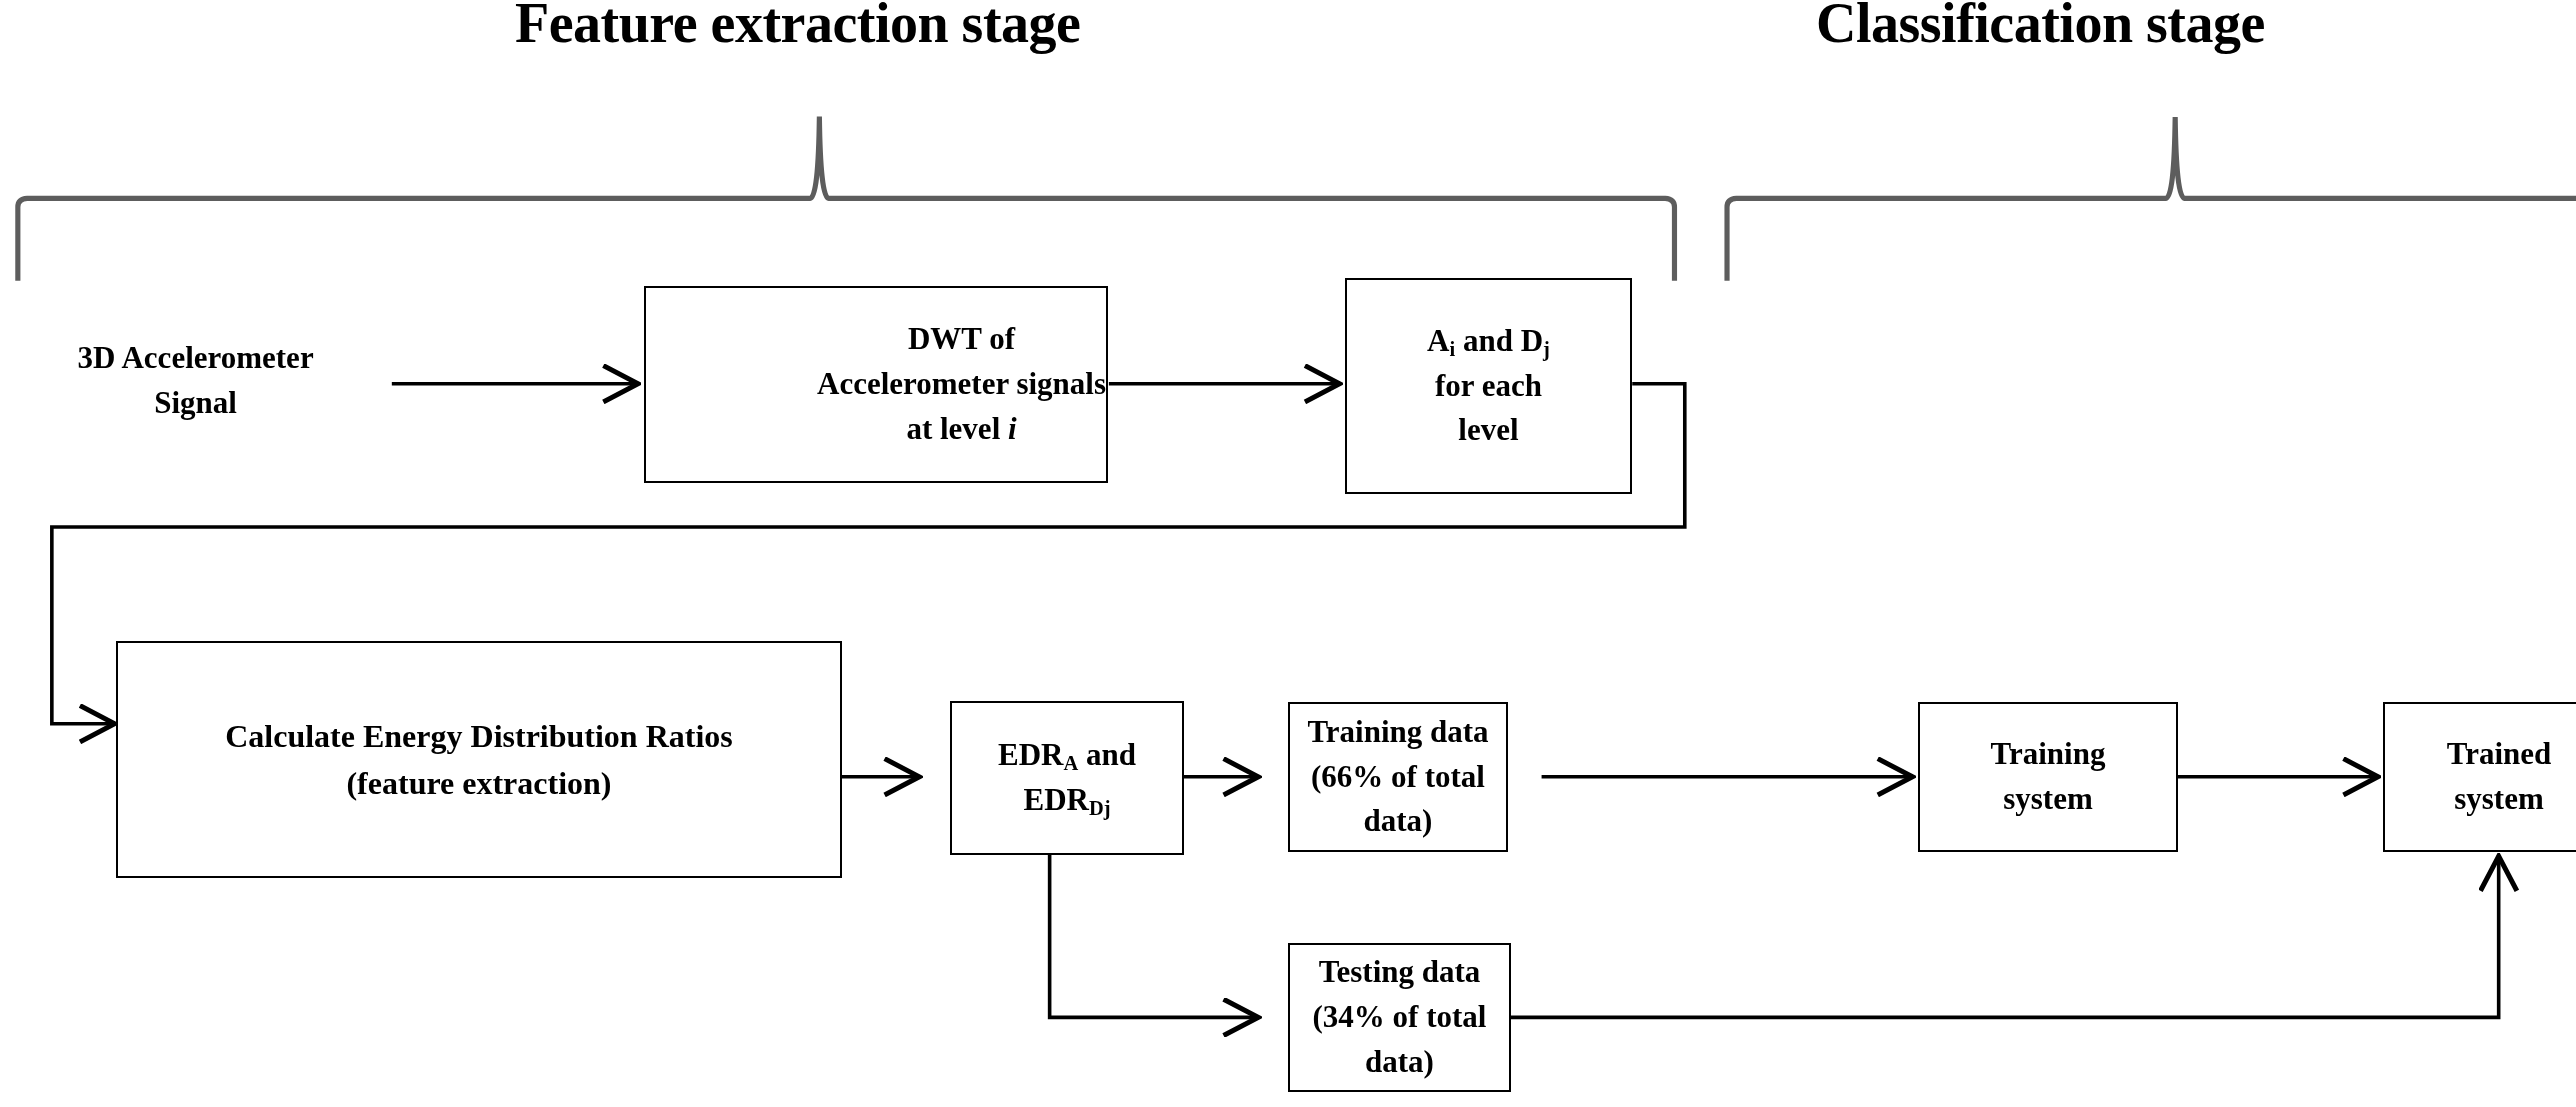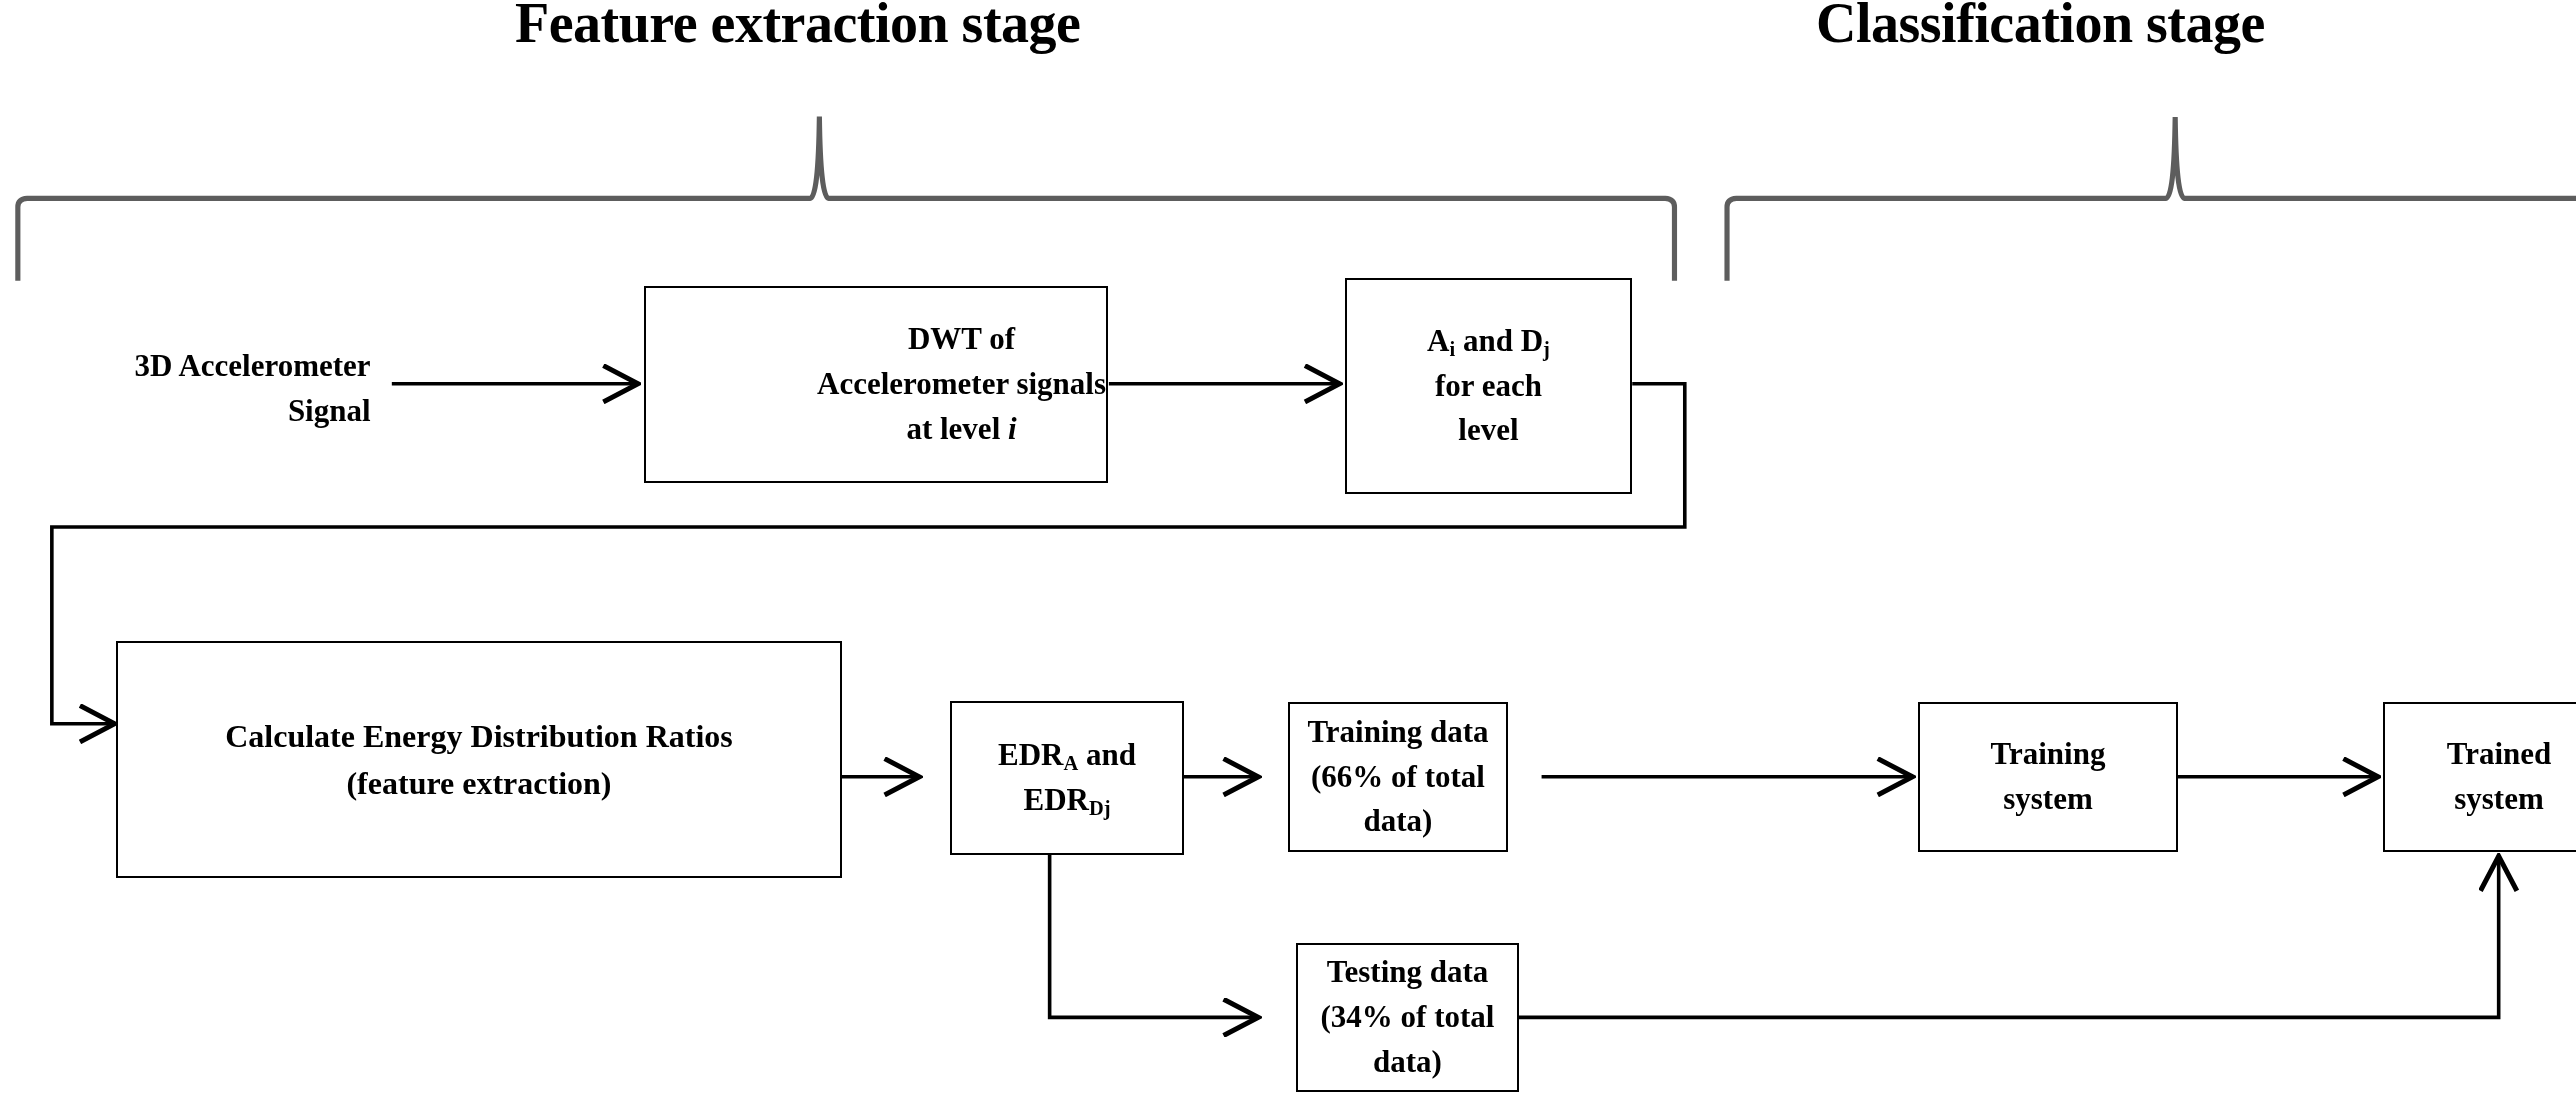--- a/index.html
+++ b/index.html
@@ -8,21 +8,21 @@
   #stage{position:absolute;left:0;top:0;width:2686px;height:1107px;}
   svg.layer{position:absolute;left:0;top:0;width:2686px;height:1107px;pointer-events:none;}
 
   .stage-title{position:absolute;font-weight:bold;white-space:nowrap;
       font-size:56px;line-height:1.05;letter-spacing:-0.5px;}
 
   .box{position:absolute;box-sizing:border-box;border:2.6px solid #000;background:#fff;
        display:flex;align-items:center;justify-content:center;text-align:center;}
   .box .txt{font-weight:bold;line-height:1.45;}
 
-  .freelabel{position:absolute;text-align:right;font-weight:bold;line-height:1.45;white-space:nowrap;margin-top:8px;}
+  .freelabel{position:absolute;text-align:center;font-weight:bold;line-height:1.45;white-space:nowrap;}
 
   .fs-big{font-size:32px;}
   .fs-mid{font-size:31px;}
   sub{font-size:0.66em;vertical-align:baseline;position:relative;top:0.26em;}
   i.it{font-style:italic;}
 </style>
 </head>
 <body>
 
 <div id="stage">
@@ -105,21 +105,21 @@
     </div>
   </div>
 
   <div class="box" style="left:1288px;top:702px;width:220px;height:150px;">
     <div class="txt fs-mid">
       <span>Training data</span><br>
       <span>(66% of total data)</span>
     </div>
   </div>
 
-  <div class="box" style="left:1288px;top:943px;width:223px;height:149px;margin-left:8px;">
+  <div class="box" style="left:1288px;top:943px;width:223px;height:149px;">
     <div class="txt fs-mid">
       <span>Testing data</span><br>
       <span>(34% of total data)</span>
     </div>
   </div>
 
   <div class="box" style="left:1918px;top:702px;width:260px;height:150px;">
     <div class="txt fs-mid">
       <span>Training</span><br>
       <span>system</span>

